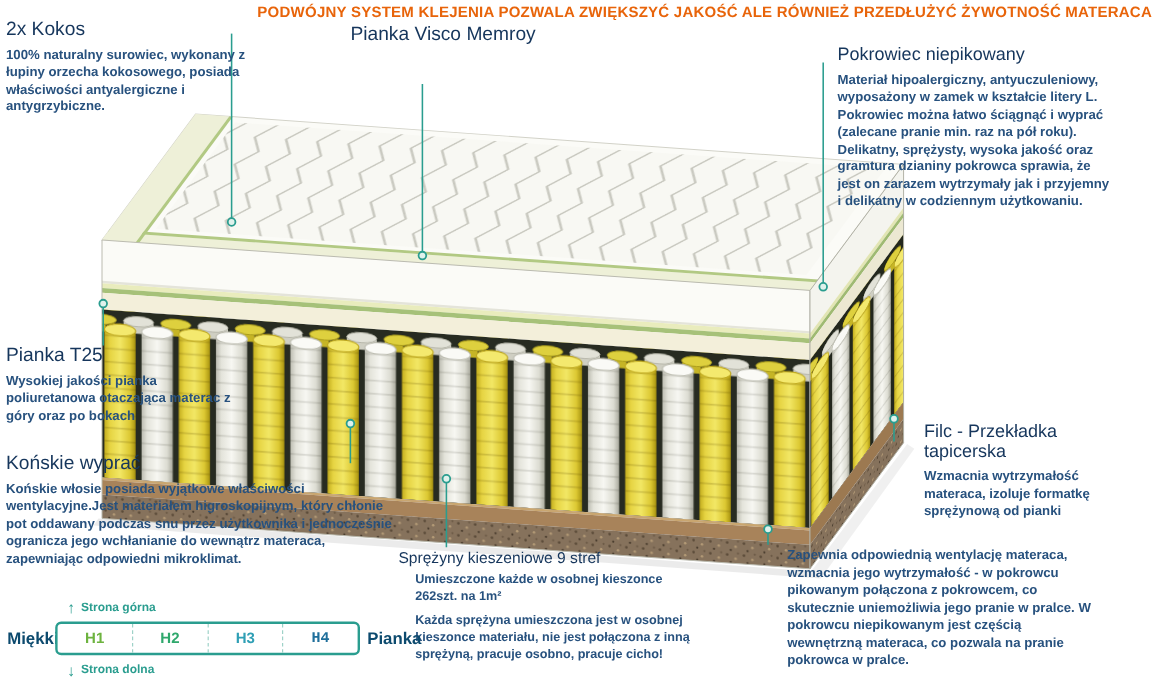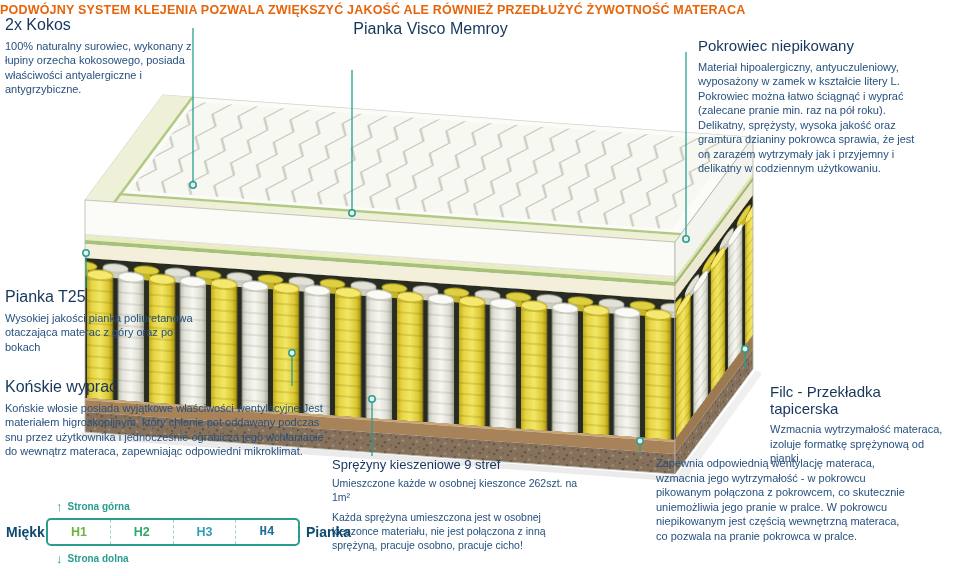--- a/index.html
+++ b/index.html
@@ -4,37 +4,37 @@
 <style>
   *{margin:0;padding:0;box-sizing:border-box}
   html,body{width:960px;height:576px}
   body{
     font-family:"Liberation Sans","DejaVu Sans",sans-serif;
     background:#ffffff;position:relative;overflow:hidden;
   }
   .stage{position:absolute;inset:0;width:960px;height:576px}
   svg.scene{position:absolute;left:0;top:0;z-index:1}
   .banner{
-    position:absolute;top:3px;left:0;width:100%;text-align:left;
+    position:absolute;top:3px;left:0;width:100%;text-align:right;
     font-size:12.5px;font-weight:bold;color:#e8640a;letter-spacing:.2px;z-index:3;
   }
   .co{position:absolute;color:#27517e;z-index:3}
   .co h2{font-size:16px;font-weight:normal;color:#16365c;margin-bottom:5px;line-height:1.1}
   .co.sm h2{font-size:15px}
-  .co p{font-size:11px;font-weight:normal;line-height:1.32}
+  .co p{font-size:11px;font-weight:bold;line-height:1.32}
   .kokos{left:5px;top:16px;width:200px}
-  .visco{left:278px;top:20px;width:305px;text-align:center}
+  .visco{left:292px;top:20px;width:305px;text-align:left}
   .pokrowiec{left:698px;top:38px;width:228px}
   .t25{left:5px;top:288px;width:200px}
   .wlosie{left:5px;top:378px;width:332px}
-  .filc{left:770px;top:384px;width:182px}
+  .filc{left:770px;top:352px;width:182px}
   .wlokno{left:656px;top:456px;width:254px}
   .sprezyny{left:332px;top:458px;width:256px}
   .sprezyny h2{font-size:13px}
-  .sprezyny p{font-size:10.5px;margin-bottom:6px}
+  .sprezyny p{font-size:10.5px;margin-left:14px;margin-bottom:6px}
   .note{position:absolute;color:#2a9d8f;font-size:10px;font-weight:bold;display:flex;align-items:center;gap:5px;z-index:3}
   .note .arr{font-size:13px;line-height:1}
   .note-top{left:56px;top:500px}
   .note-bottom{left:56px;top:552px}
   .soft,.hard{position:absolute;top:524px;font-size:14px;font-weight:bold;color:#0c4a6e;z-index:3}
   .soft{left:6px}
   .hard{left:306px}
   .hbox{
     position:absolute;left:46px;top:518px;width:254px;height:28px;
     border:2px solid #2a9d8f;border-radius:5px;background:#fff;display:flex;z-index:3;

